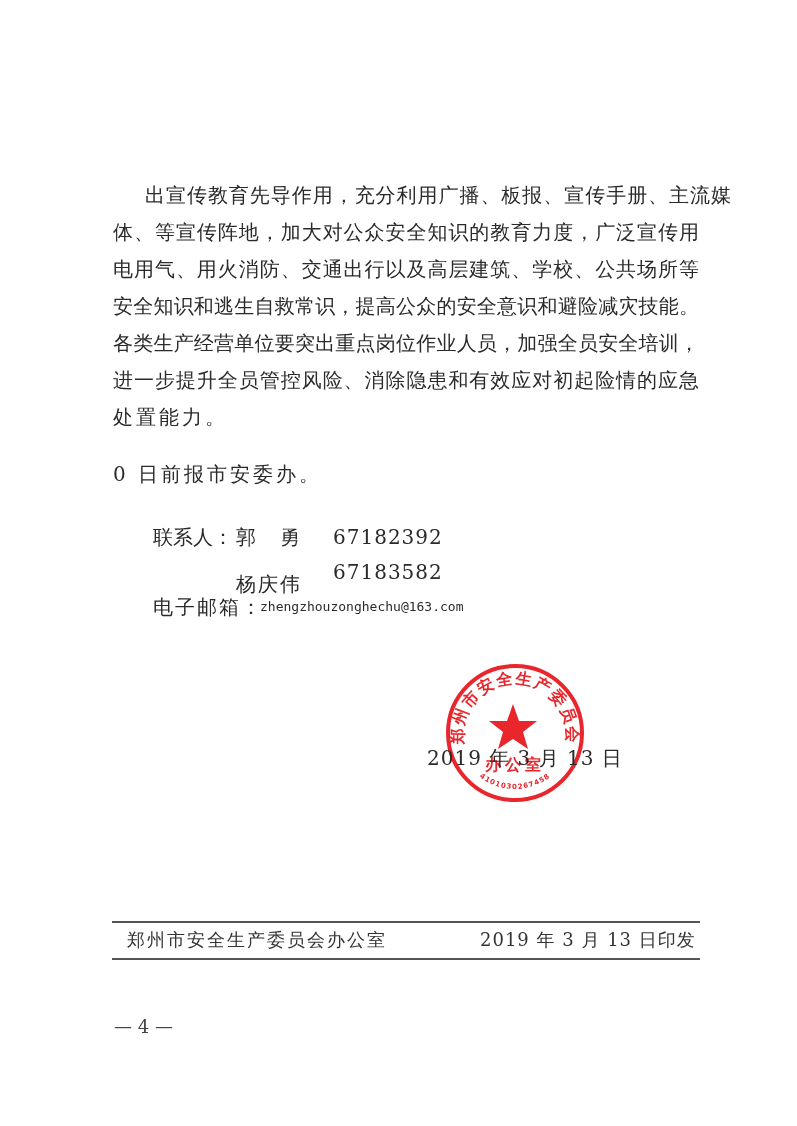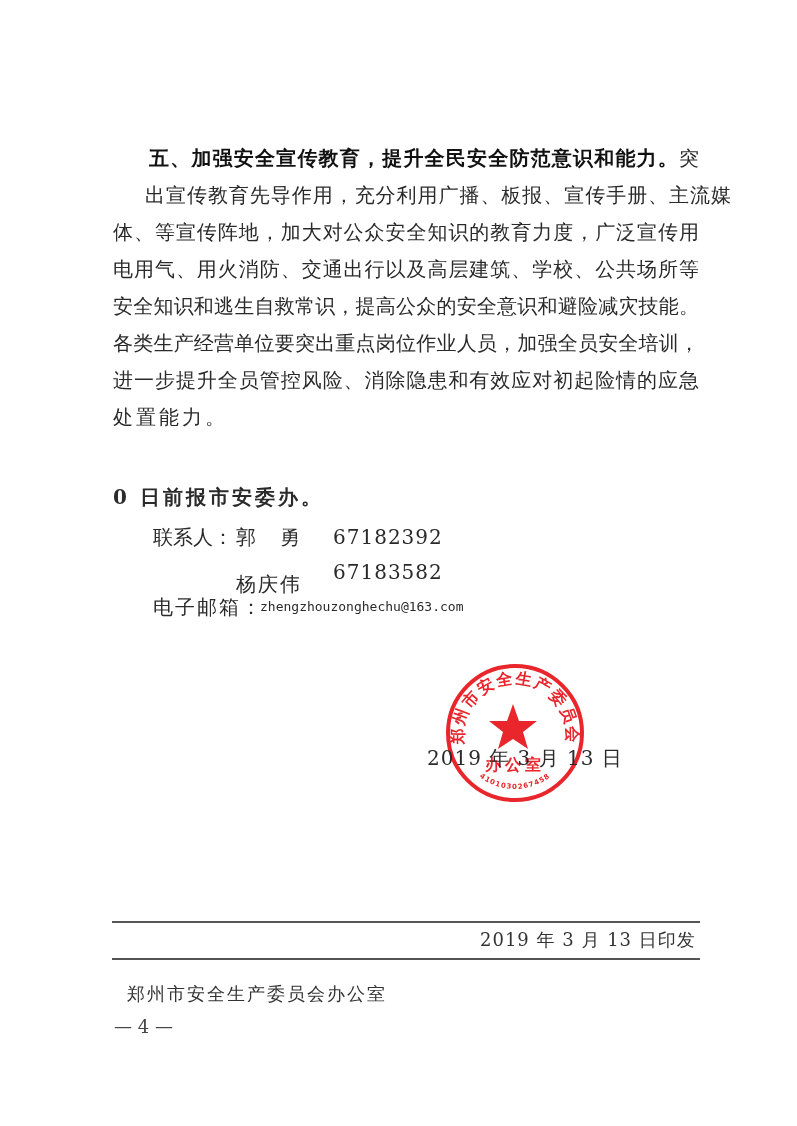--- a/index.html
+++ b/index.html
@@ -16,32 +16,29 @@
                  color: #2a2a2a; white-space: nowrap; letter-spacing: 1px; }
     .rule { position: absolute; left: 112px; width: 588px; height: 0; border-top: 2px solid #555; }
     .footer-text { position: absolute; font-size: 18px; line-height: 22px; white-space: nowrap; color: #333; }
     .page-num { position: absolute; left: 114px; top: 1016px; font-size: 18px; color: #444; white-space: nowrap; }
   </style>
 </head>
 <body>
 
 <div class="page">
 
-  <div class="line" style="top:146px; left:149px; width:550px;">
-    <span class="bold">五、加强安全宣传教育，提升全民安全防范意识和能力。</span><span>突</span>
-  </div>
   <div class="line" style="top:183px;margin-left:32px;">出宣传教育先导作用，充分利用广播、板报、宣传手册、主流媒</div>
   <div class="line" style="top:220px;">体、等宣传阵地，加大对公众安全知识的教育力度，广泛宣传用</div>
   <div class="line" style="top:257px;">电用气、用火消防、交通出行以及高层建筑、学校、公共场所等</div>
   <div class="line" style="top:294px;">安全知识和逃生自救常识，提高公众的安全意识和避险减灾技能。</div>
   <div class="line" style="top:331px;">各类生产经营单位要突出重点岗位作业人员，加强全员安全培训，</div>
   <div class="line" style="top:368px;">进一步提升全员管控风险、消除隐患和有效应对初起险情的应急</div>
   <div class="line short" style="top:405px; letter-spacing:3px;">处置能力。</div>
 
-  <div class="line short" style="top:485px; letter-spacing:3px;font-weight:bold;">0 日前报市安委办。</div>
+  <div class="line short" style="top:462px; letter-spacing:3px;">0 日前报市安委办。</div>
 
   <div class="contact" style="left:153px; top:525px;">联系人：</div>
   <div class="contact" style="left:236px; top:525px; letter-spacing:2px;">郭　勇</div>
   <div class="contact" style="left:333px; top:525px; letter-spacing:1px;">67182392</div>
   <div class="contact" style="left:236px; top:560px; letter-spacing:2px;margin-top:12px;">杨庆伟</div>
   <div class="contact" style="left:333px; top:560px; letter-spacing:1px;">67183582</div>
   <div class="contact" style="left:153px; top:595px; letter-spacing:2px;">电子邮箱：</div>
   <div class="contact" style="left:260px; top:595px; font-family:'DejaVu Sans Mono','Liberation Mono',monospace; font-size:13px; letter-spacing:0px;">zhengzhouzonghechu@163.com</div>
 
   <svg class="seal" viewBox="0 0 142 142">
@@ -56,18 +53,18 @@
     </text>
     <text x="71" y="108" font-size="16" font-weight="bold" fill="#e8262c" text-anchor="middle" font-family="'DejaVu Sans', sans-serif" letter-spacing="4">办公室</text>
     <text font-size="7" font-weight="bold" fill="#e8262c" font-family="'DejaVu Sans', sans-serif" letter-spacing="1">
       <textPath href="#sealArcBottom" startOffset="50%" text-anchor="middle">4101030267458</textPath>
     </text>
   </svg>
 
   <div class="date-sign">2019 年 3 月 13 日</div>
 
   <div class="rule" style="top:921px;"></div>
-  <div class="footer-text" style="left:127px; top:983px; letter-spacing:2px;">郑州市安全生产委员会办公室</div>
+  <div class="footer-text" style="left:127px; top:929px; letter-spacing:2px;">郑州市安全生产委员会办公室</div>
   <div class="footer-text" style="left:480px; top:929px; letter-spacing:1px;text-align:center;">2019 年 3 月 13 日印发</div>
   <div class="rule" style="top:958px;"></div>
 
   <div class="page-num">— 4 —</div>
 </div>
 
 </body></html>

